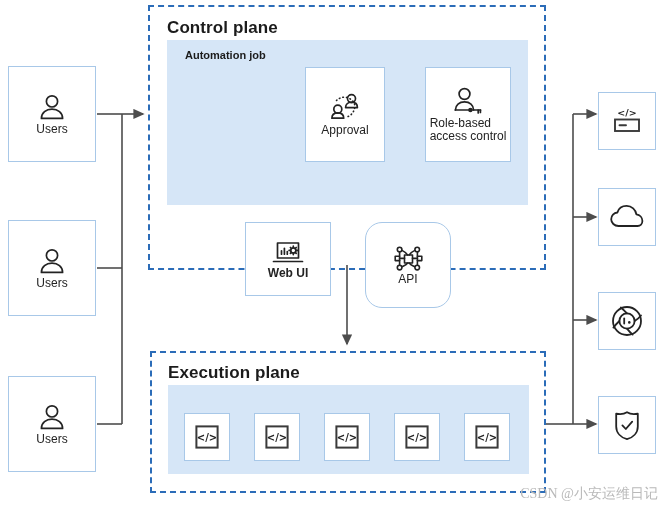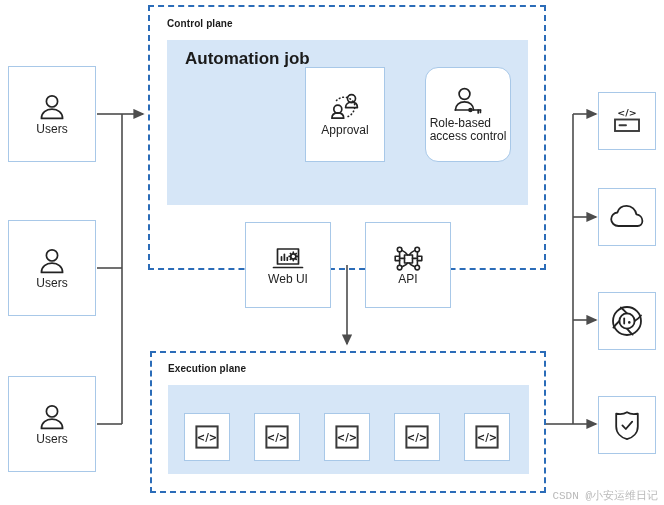--- a/index.html
+++ b/index.html
@@ -14,36 +14,36 @@
 
   
   .plane{
     position:absolute;
     border:2px dashed #2b6cb8;
     box-sizing:border-box;
     background:transparent;
   }
   .plane-title{
     position:absolute;
-    font-size:10px;
+    font-size:17px;
     font-weight:bold;
     color:#1b1b1b;
     letter-spacing:.1px;
     white-space:nowrap;
   }
 
   
   .group{
     position:absolute;
     background:#d6e6f7;
     box-sizing:border-box;
   }
   .group-title{
     position:absolute;
-    font-size:17px;
+    font-size:11px;
     font-weight:bold;
     color:#1b1b1b;
     white-space:nowrap;
   }
 
   
   .node{
     position:absolute;
     background:#ffffff;
     border:1px solid #a8c8e8;
@@ -66,23 +66,23 @@
   }
 
   
   .conn{position:absolute;left:0;top:0;width:664px;height:505px;pointer-events:none;}
 
   
   .watermark{
     position:absolute;
     right:6px;
     bottom:2px;
-    font-size:11px;
+    font-size:14px;
     color:#b9b9b9;
-    font-family:Liberation Mono, monospace;
+    font-family:Liberation Serif, serif;
     white-space:nowrap;
   }
 </style>
 </head>
 <body>
 
 <div id="canvas">
 
   <svg class="conn" viewBox="0 0 664 505">
     <defs>
@@ -143,57 +143,57 @@
           <path d="M18.6,15.6 C18.6,12.1 21.2,10.2 24.5,10.2 C27.8,10.2 30.4,12.1 30.4,15.6 Z"></path>
 
           <circle cx="10.8" cy="17.2" r="4"></circle>
           <path d="M4.9,26.2 C4.9,22.7 7.5,20.8 10.8,20.8 C14.1,20.8 16.7,22.7 16.7,26.2 Z"></path>
         </g>
       </svg>
     </span>
     <span class="lbl">Approval</span>
   </div>
 
-  <div class="node" style="left:425px;top:67px;width:86px;height:95px;border-radius:13px;">
+  <div class="node" style="left:425px;top:67px;width:86px;height:95px;">
     <span class="ico">
       <svg width="36" height="30" viewBox="0 0 36 30">
         <g fill="none" stroke="#232323" stroke-width="1.7" stroke-linecap="round" stroke-linejoin="round">
           <circle cx="14.5" cy="7" r="5.4"></circle>
           <path d="M5.4,23 C5.4,18 9.3,14.8 14.5,14.8 C19.7,14.8 23.6,18 23.6,23"></path>
           <path d="M5.4,23 L19,23"></path>
           <circle cx="20.4" cy="23" r="2.2" fill="#232323" stroke="none"></circle>
           <path d="M22.6,23 L30.5,23"></path>
           <path d="M28.2,23 L28.2,26"></path>
           <path d="M30.4,23 L30.4,25.4"></path>
         </g>
       </svg>
     </span>
     <span class="lbl">Role-based
 access control</span>
   </div>
 
-  <div class="node" style="left:245px;top:222px;width:86px;height:86px;">
+  <div class="node" style="left:245px;top:222px;width:86px;height:74px;font-weight:bold;">
     <span class="ico">
       <svg width="34" height="28" viewBox="0 0 34 28">
         <g fill="none" stroke="#232323" stroke-width="1.7" stroke-linecap="round" stroke-linejoin="round">
           <rect x="6.5" y="4" width="21" height="15"></rect>
           <path d="M2.5,22.5 L31.5,22.5"></path>
           <path d="M10.5,15.2 L10.5,11.8"></path>
           <path d="M13.4,15.2 L13.4,9.4"></path>
           <path d="M16.3,15.2 L16.3,12.6"></path>
           <circle cx="22.3" cy="11.4" r="2.6"></circle>
           <path d="M22.3,7.2 L22.3,8.6 M22.3,14.2 L22.3,15.6 M18.1,11.4 L19.5,11.4 M25.1,11.4 L26.5,11.4
                    M19.4,8.5 L20.4,9.5 M24.2,13.3 L25.2,14.3 M25.2,8.5 L24.2,9.5 M20.4,13.3 L19.4,14.3"></path>
         </g>
       </svg>
     </span>
     <span class="lbl">Web UI</span>
   </div>
 
-  <div class="node" style="left:365px;top:222px;width:86px;height:86px;">
+  <div class="node" style="left:365px;top:222px;width:86px;height:86px;border-radius:17px;">
     <span class="ico">
       <svg width="34" height="28" viewBox="0 0 34 28">
         <g fill="none" stroke="#232323" stroke-width="1.6" stroke-linecap="round" stroke-linejoin="round">
           <rect x="13.5" y="10" width="8" height="8"></rect>
           <rect x="4.2" y="11.2" width="4.4" height="4.4"></rect>
           <rect x="26.4" y="11.2" width="4.4" height="4.4"></rect>
           <circle cx="8.6" cy="4.5" r="2.3"></circle>
           <circle cx="8.6" cy="22.6" r="2.3"></circle>
           <circle cx="26.2" cy="4.5" r="2.3"></circle>
           <circle cx="26.2" cy="22.6" r="2.3"></circle>

